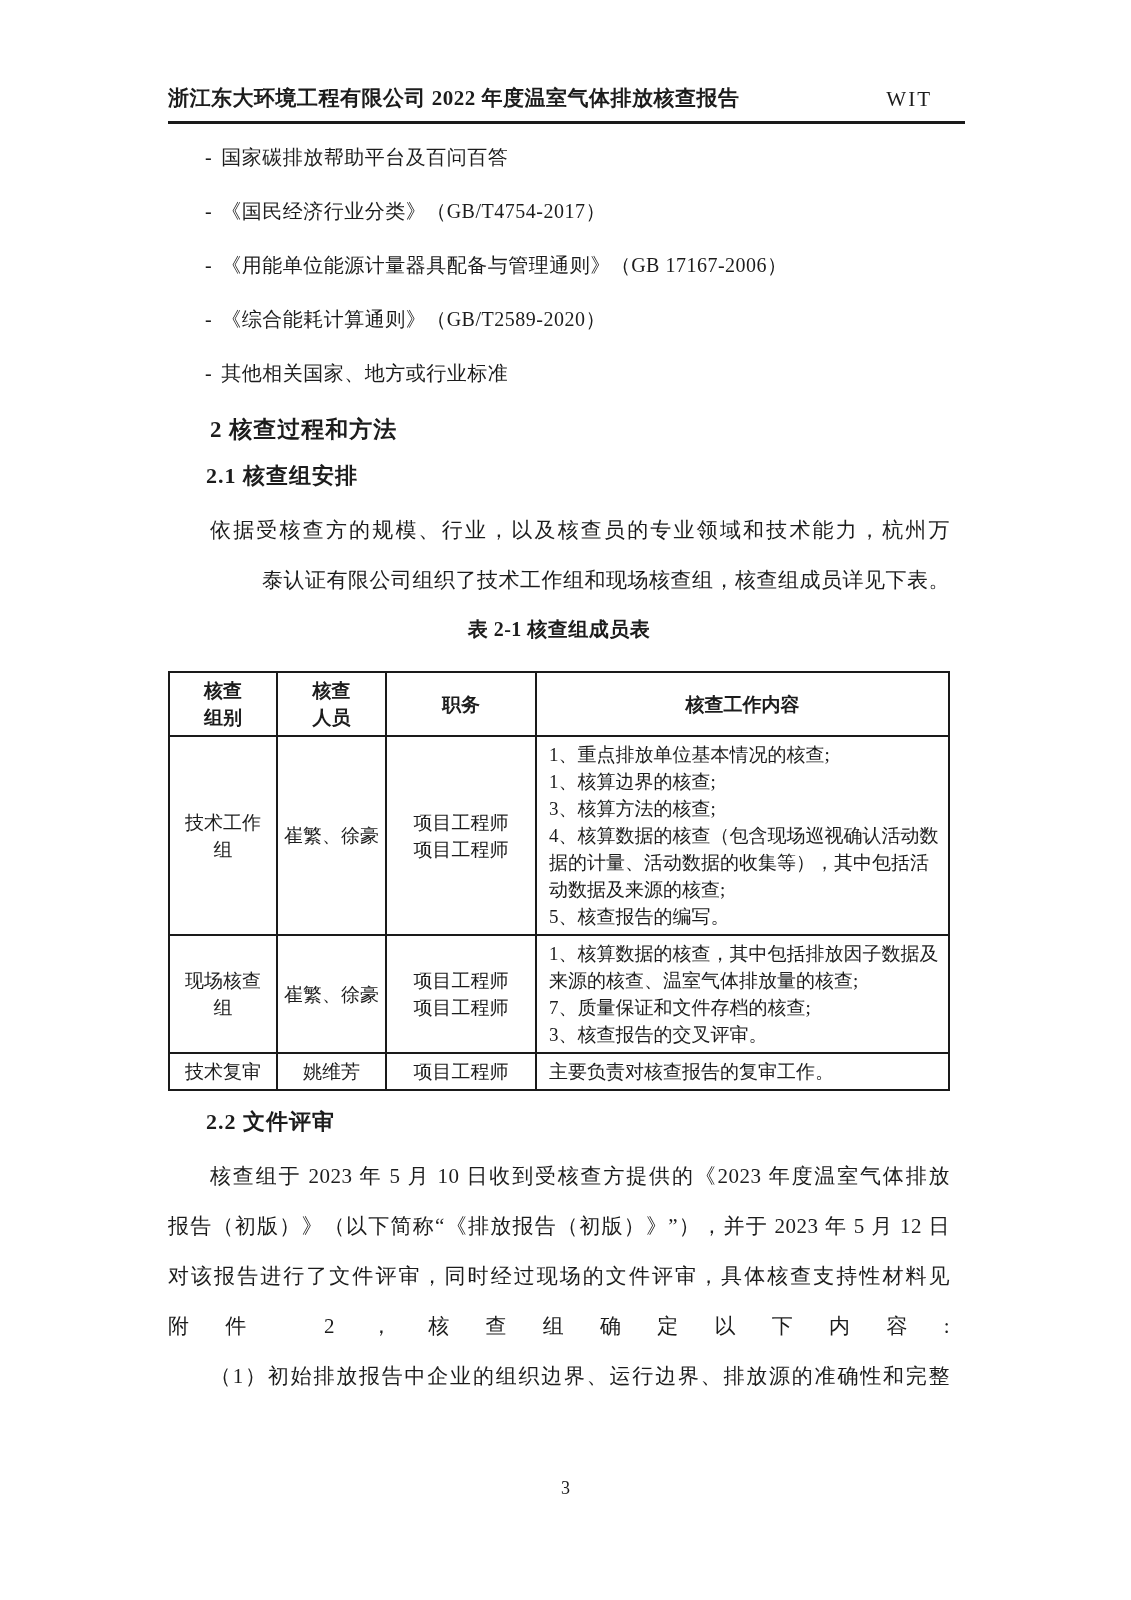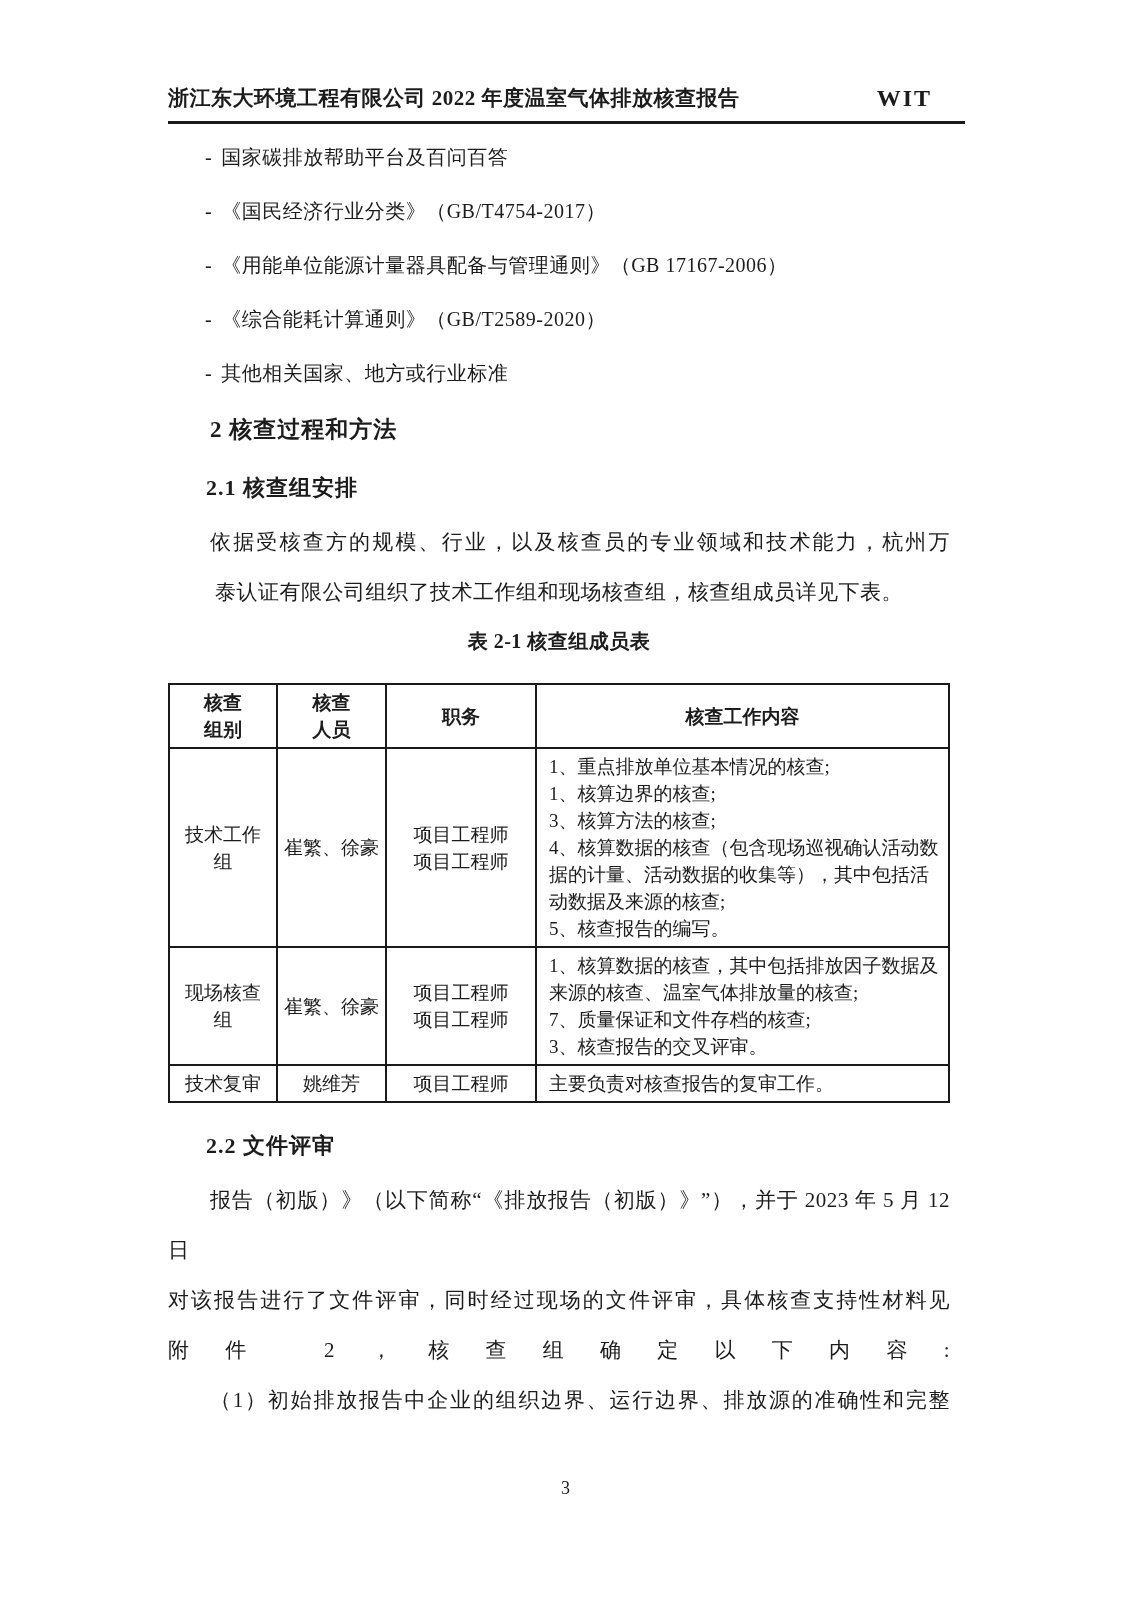--- a/index.html
+++ b/index.html
@@ -22,24 +22,24 @@
     display: flex;
     justify-content: space-between;
     align-items: flex-end;
   }
   .hdr-title {
     font-size: 21px;
     letter-spacing: 0.5px;
     font-weight: 600;
   }
   .hdr-logo {
-    font-size: 24px;
+    font-size: 21px;
     letter-spacing: 2px;
     margin-right: 18px;
-    font-weight: 700;
+    font-weight: 400;
   }
   .rule {
     margin-top: 9px;
     height: 3px;
     background: #1a1a1a;
     width: 797px;
   }
   
   .refs {
     list-style: none;
@@ -59,38 +59,38 @@
     font-weight: bold;
     padding-left: 42px;
     margin-top: 6px;
     line-height: 30px;
     letter-spacing: 1px;
   }
   h2.sec {
     font-size: 22px;
     font-weight: bold;
     padding-left: 38px;
-    margin-top: 28px;
+    margin-top: 16px;
     line-height: 30px;
     letter-spacing: 1px;
   }
   h2.sec22 { }
   
   .para {
     margin-top: 14px;
     font-size: 21px;
   }
   .para .line {
     line-height: 50px;
     text-align: justify;
     text-align-last: justify;
     letter-spacing: 0.5px;
   }
   .para .line:last-child {
-    text-align: center;
+    text-align: right;
     text-align-last: auto;
   }
   .para .line:first-child { text-indent: 2em; }
   .para.keep-justify .line:last-child {
     text-align: justify;
     text-align-last: justify;
   }
   .para2 { margin-top: 0; }
   
   .caption {
@@ -228,20 +228,21 @@
           <td class="c-tasks">
             <div>主要负责对核查报告的复审工作。</div>
           </td>
         </tr>
       </tbody>
   </table>
 
   <h2 class="sec sec22">2.2 文件评审</h2>
 
   <div class="para keep-justify">
+      <div class="line">核查组于 2023 年 5 月 10 日收到受核查方提供的《2023 年度温室气体排放</div>
       <div class="line">报告（初版）》（以下简称“《排放报告（初版）》”），并于 2023 年 5 月 12 日</div>
       <div class="line">对该报告进行了文件评审，同时经过现场的文件评审，具体核查支持性材料见</div>
       <div class="line">附件 2，核查组确定以下内容:</div>
     </div>
   <div class="para para2 keep-justify">
       <div class="line">（1）初始排放报告中企业的组织边界、运行边界、排放源的准确性和完整</div>
     </div>
 
 </div>
 

